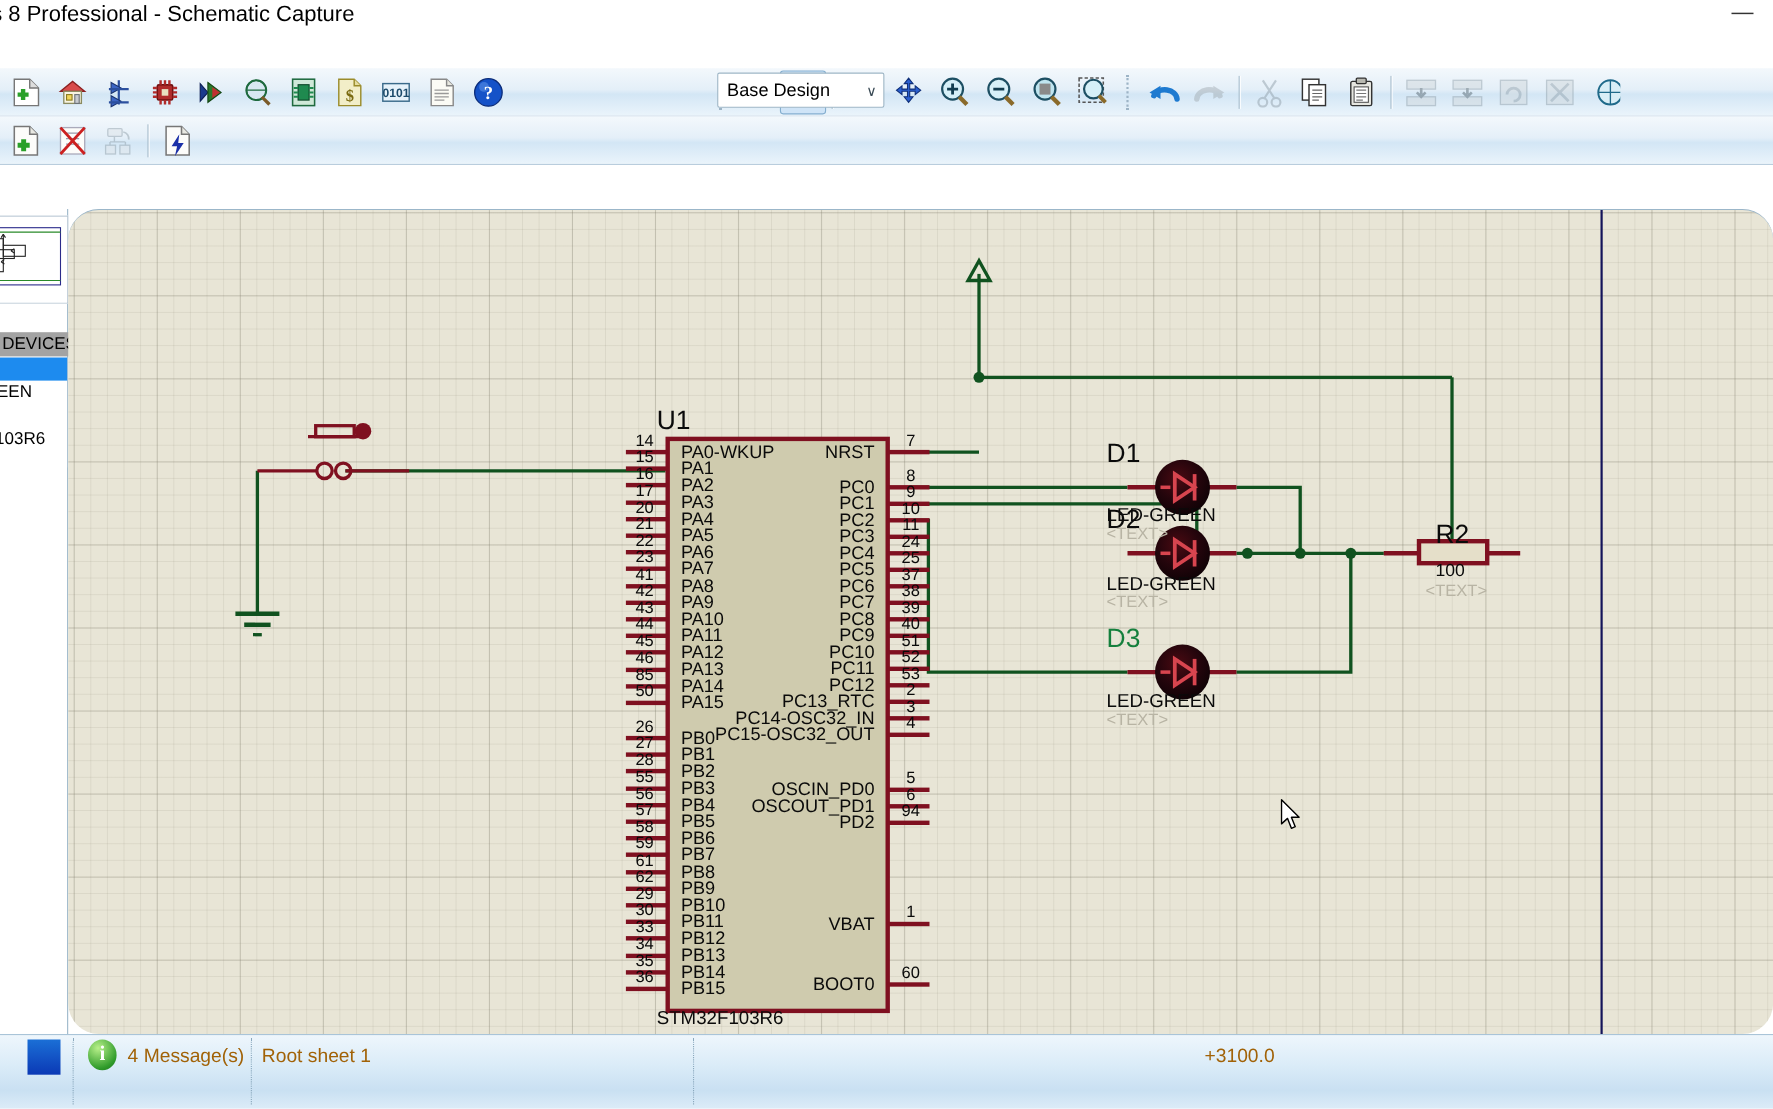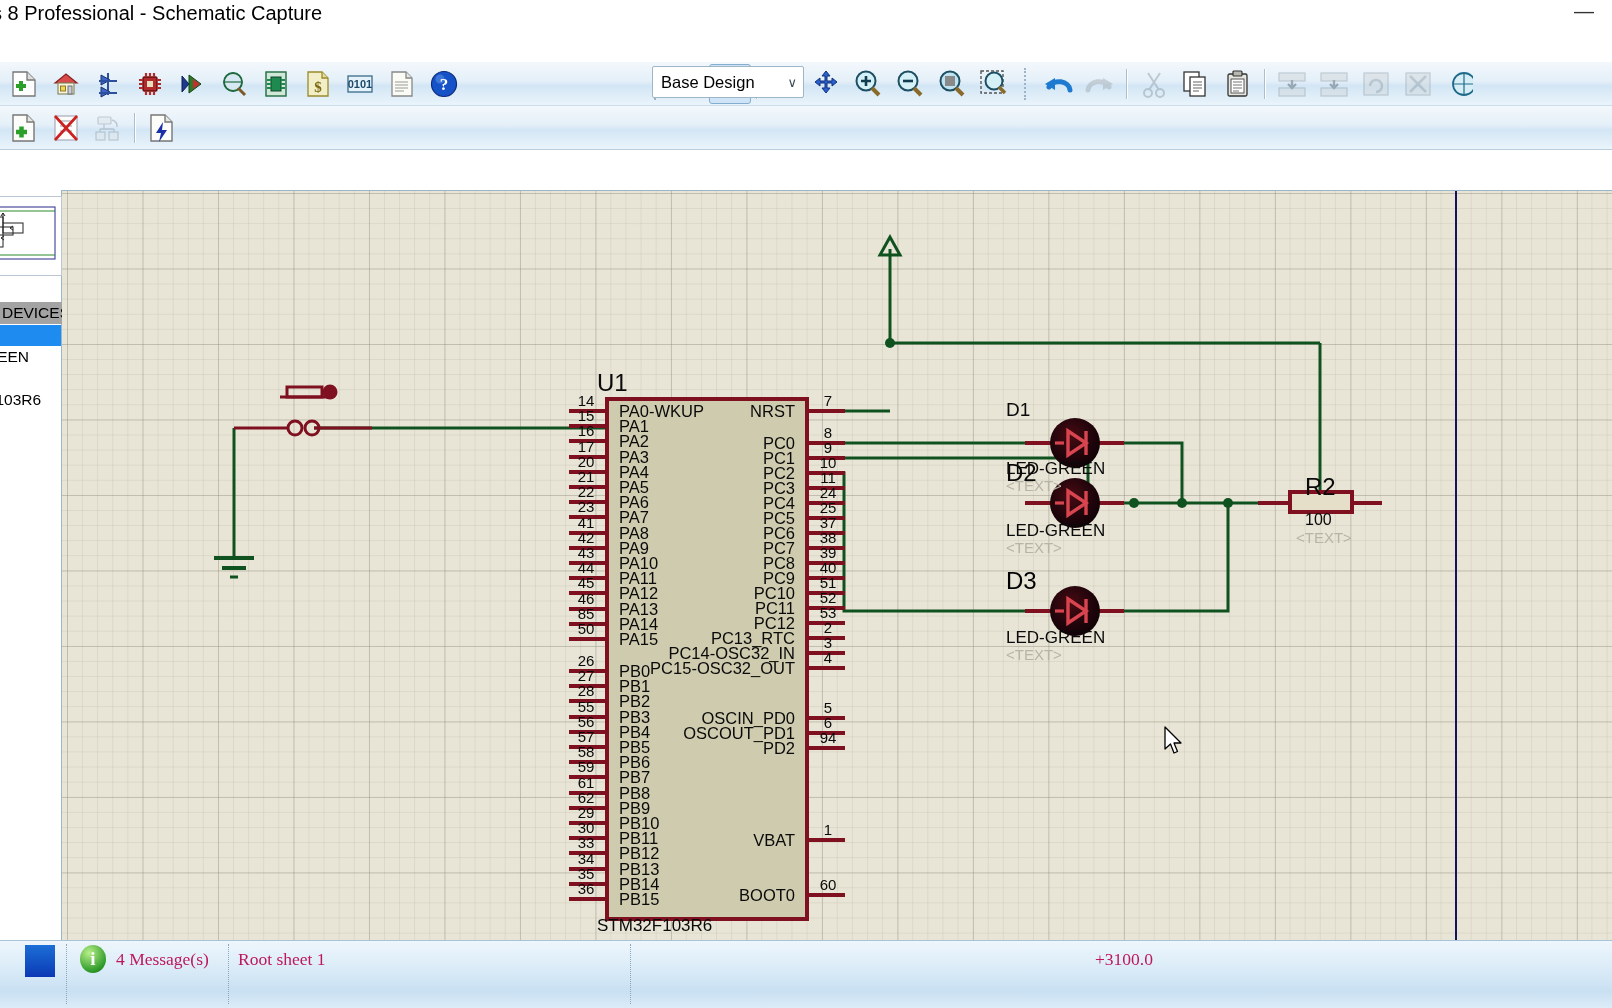--- a/index.html
+++ b/index.html
@@ -129,20 +129,21 @@
   }
   .sb-row.selected { background: #1d8bef; color: #ffffff; }
 
   
   .canvas-wrap {
     position: absolute; left: 62px; top: 190px;
     width: 1550px; height: 750px;
     background: #e8e5d6;
     overflow: hidden;
     border-top: 1px solid #9bb6c9;
+    border-radius: 28px;
   }
   .grid {
     position: absolute; inset: 0;
     background-image:
       linear-gradient(to right, rgba(130,128,112,0.30) 1px, transparent 1px),
       linear-gradient(to bottom, rgba(130,128,112,0.30) 1px, transparent 1px),
       linear-gradient(to right, rgba(150,148,130,0.16) 1px, transparent 1px),
       linear-gradient(to bottom, rgba(150,148,130,0.16) 1px, transparent 1px);
     background-size: 75.5px 75.5px, 75.5px 75.5px, 15.1px 15.1px, 15.1px 15.1px;
     background-position: 5px 2px, 5px 2px, 5px 2px, 5px 2px;
@@ -161,21 +162,21 @@
   }
   .sb-blue-sq {
     position: absolute; left: 25px; top: 945px; width: 30px; height: 32px;
     background: linear-gradient(to bottom,#1b6fd6,#0b39b5);
   }
   .st-sep {
     position: absolute; top: 944px; width: 1px; height: 60px;
     border-left: 1px dotted #8aa8bd;
   }
   .st-item {
-    position: absolute; font-size: 17.5px; color: #be185d; white-space: nowrap; font-family: Liberation Serif, serif;
+    position: absolute; font-size: 17.5px; color: #a16207; white-space: nowrap;
   }
   .msg-icon {
     position: absolute; left: 80px; top: 945px; width: 26px; height: 28px;
     border-radius: 50%;
     background: radial-gradient(circle at 35% 28%, #b8f08a, #2f9b2a 70%, #1c6c1a);
     color: #fff; font-weight: bold; font-size: 19px;
     display: flex; align-items: center; justify-content: center;
     font-family: "Liberation Serif", serif;
   }
 
@@ -764,29 +765,29 @@
         <div style="position: absolute; left: 749px; top: 630px; width: 34px; text-align: center; font-size: 15px; color: rgb(10, 10, 10); font-family: &quot;Liberation Sans&quot;, sans-serif;">1</div>
         <div style="position: absolute; left: 0px; top: 640px; width: 733px; text-align: right; font-size: 16.5px; color: rgb(10, 10, 10); font-family: &quot;Liberation Sans&quot;, sans-serif;">VBAT</div>
         <div style="position: absolute; left: 745px; top: 702px; width: 38px; height: 4px; background: rgb(127, 16, 32);"></div>
         <div style="position: absolute; left: 749px; top: 685px; width: 34px; text-align: center; font-size: 15px; color: rgb(10, 10, 10); font-family: &quot;Liberation Sans&quot;, sans-serif;">60</div>
         <div style="position: absolute; left: 0px; top: 695px; width: 733px; text-align: right; font-size: 16.5px; color: rgb(10, 10, 10); font-family: &quot;Liberation Sans&quot;, sans-serif;">BOOT0</div>
       </div>
 
     <div style="position:absolute;left:535px;top:178px;font-size:24px;color:#0a0a0a;">U1</div>
     <div style="position:absolute;left:535px;top:725px;font-size:17px;color:#0a0a0a;">STM32F103R6</div>
 
-    <div style="position:absolute;left:944px;top:208px;font-size:19px;color:#0a0a0a;">D1</div>
+    <div style="position:absolute;left:944px;top:208px;font-size:24px;color:#0a0a0a;">D1</div>
     <div style="position:absolute;left:944px;top:268px;font-size:17px;color:#0a0a0a;">LED-GREEN</div>
     <div style="position:absolute;left:944px;top:286px;font-size:15px;color:#b8b4a4;">&lt;TEXT&gt;</div>
 
     <div style="position:absolute;left:944px;top:268px;font-size:24px;color:#0a0a0a;">D2</div>
     <div style="position:absolute;left:944px;top:330px;font-size:17px;color:#0a0a0a;">LED-GREEN</div>
     <div style="position:absolute;left:944px;top:348px;font-size:15px;color:#b8b4a4;">&lt;TEXT&gt;</div>
 
-    <div style="position:absolute;left:944px;top:376px;font-size:24px;color:#000000;">D3</div>
+    <div style="position:absolute;left:944px;top:376px;font-size:24px;color:#15803d;">D3</div>
     <div style="position:absolute;left:944px;top:437px;font-size:17px;color:#0a0a0a;">LED-GREEN</div>
     <div style="position:absolute;left:944px;top:455px;font-size:15px;color:#b8b4a4;">&lt;TEXT&gt;</div>
 
     <div style="position:absolute;left:1243px;top:282px;font-size:24px;color:#0a0a0a;">R2</div>
     <div style="position:absolute;left:1243px;top:320px;font-size:16px;color:#0a0a0a;">100</div>
     <div style="position:absolute;left:1234px;top:338px;font-size:15px;color:#b8b4a4;">&lt;TEXT&gt;</div>
 
     <div style="position:absolute;left:1102px;top:535px;">
       <svg width="22" height="32" viewBox="0 0 22 32">
         <path d="M1 1 L1 23 L6.5 18 L10 27 L13.5 25.5 L10 17 L17 17 Z" fill="#ffffff" stroke="#000000" stroke-width="1.3" stroke-linejoin="round"></path>

